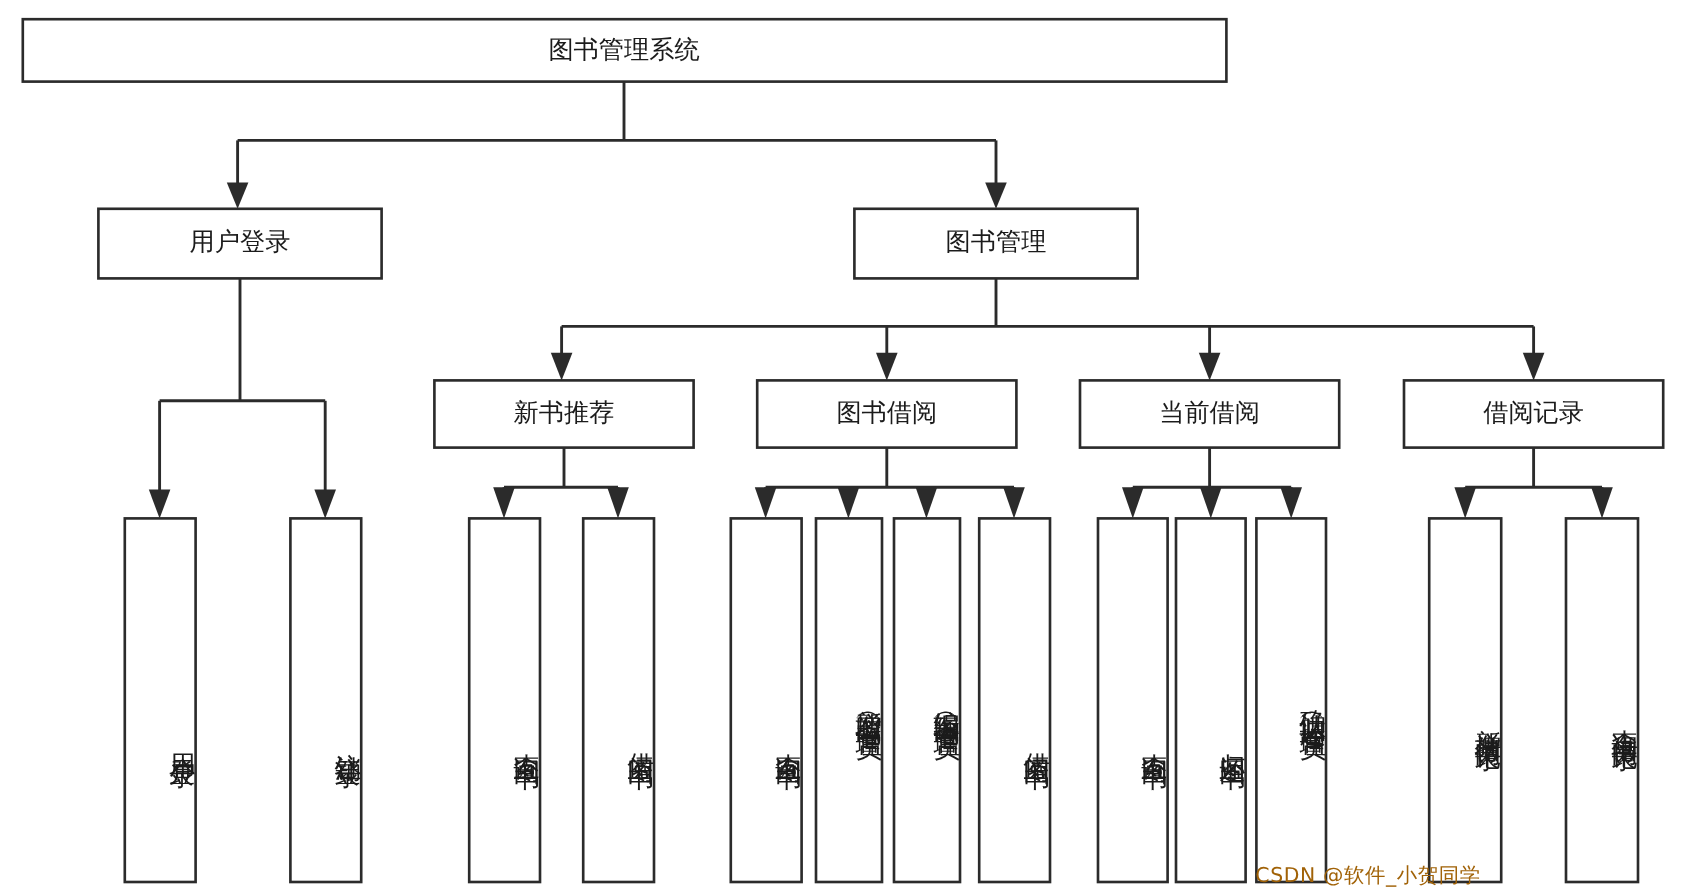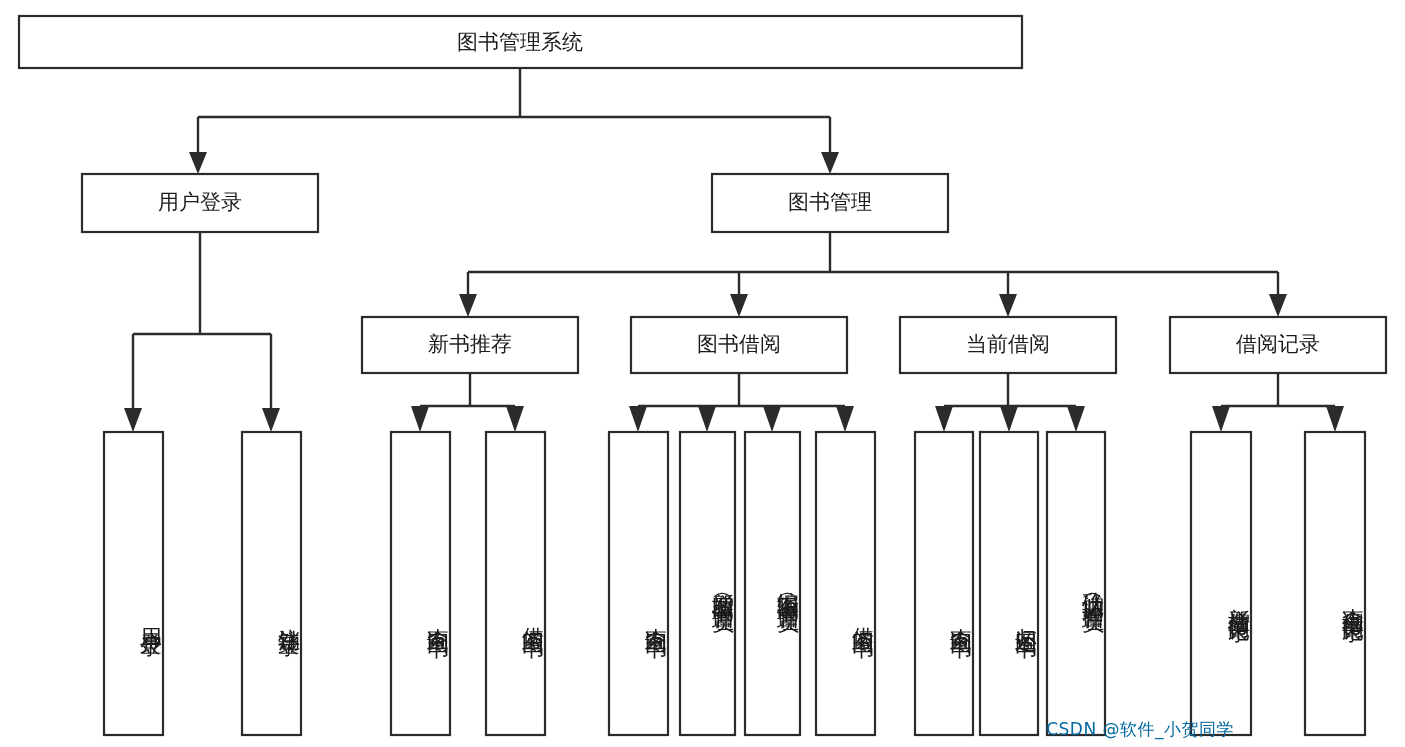--- a/index.html
+++ b/index.html
@@ -63,21 +63,21 @@
     align-items: flex-start;
     justify-content: center;
     pointer-events: none;
   }
   .watermark {
     position: absolute;
     right: 8px;
     bottom: 6px;
     font-family: "DejaVu Sans", "Liberation Sans", sans-serif;
     font-size: 17px;
-    color: #0369a1;
+    color: #a16207;
     letter-spacing: 0.5px;
     white-space: nowrap;
   }
 </style>
 </head>
 <body>
 
 <div id="diagram-root">
 
   <svg class="diagram" viewBox="0 0 1405 747">

